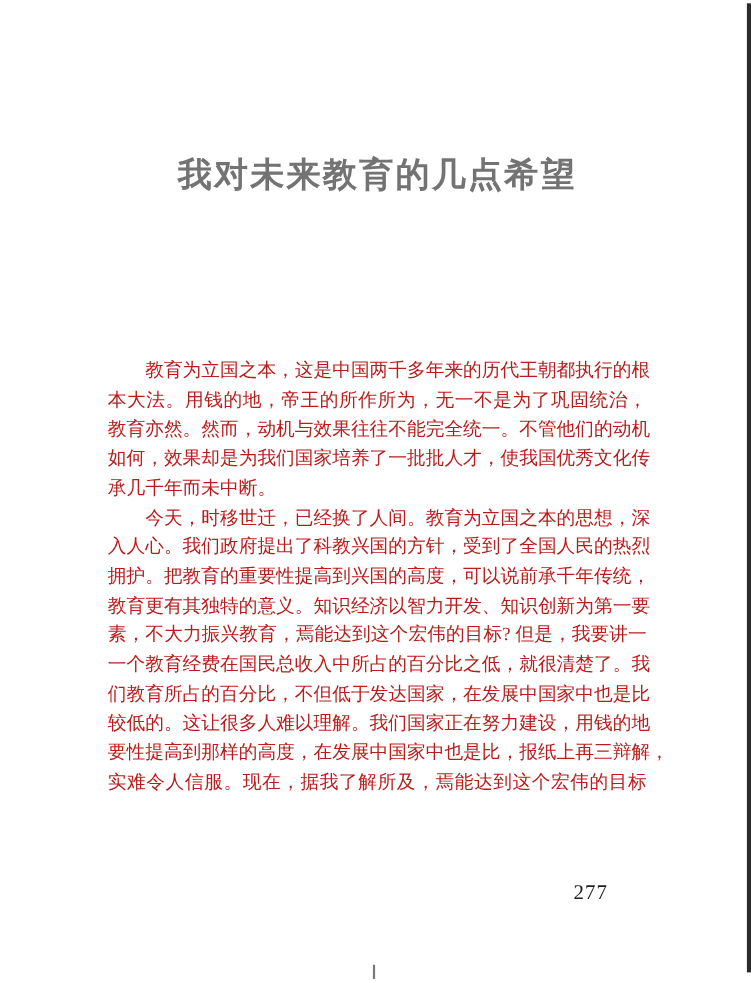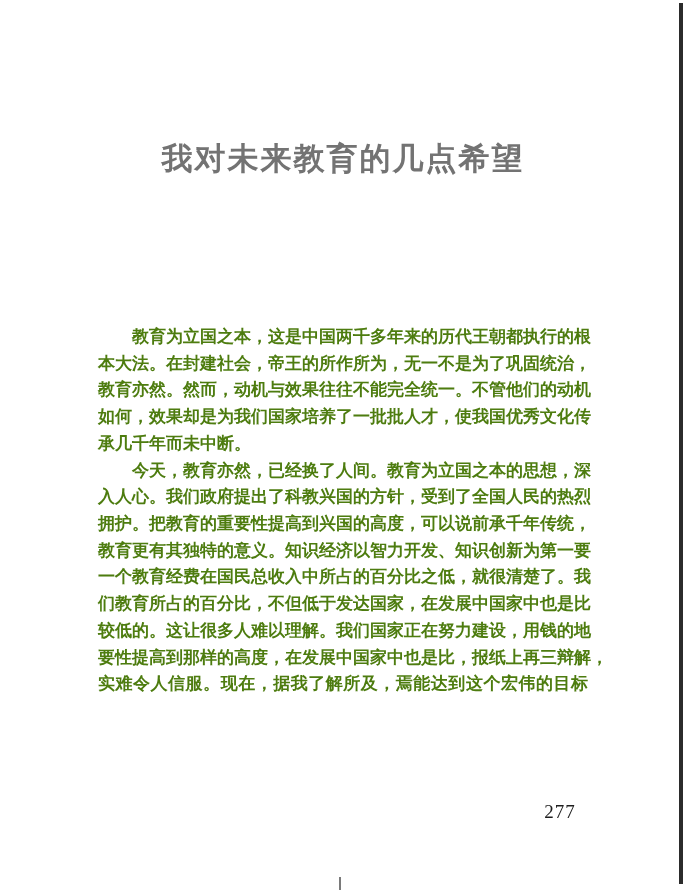--- a/index.html
+++ b/index.html
@@ -59,60 +59,60 @@
     top: 324px;
     width: 490px;
   }
   .text-line {
     height: 26.72px;
     line-height: 26.72px;
     font-size: 17px;
     text-align: justify;
     text-align-last: justify;
     white-space: nowrap;
-    color: #4d7c0f;
-    font-weight: bold;
+    color: #b91c1c;
   }
   .text-line.indent { text-indent: 2em; }
   .text-line.para-end {
     text-align-last: left;
     text-align: right;
   }
   .page-number {
     position: absolute;
     top: 801px;
-    left: 530px;
+    left: 507px;
     width: 60px;
     text-align: center;
     font-size: 19px;
     letter-spacing: 1px;
     color: #1d1d1d;
   }
 </style>
 </head>
 <body>
 
 <div class="page">
 
   <div class="scan-edge"></div>
   <div class="scan-speck"></div>
   <div class="scan-tick"></div>
 
   <div class="doc-title">我对未来教育的几点希望</div>
 
   <div class="body-block">
     <div class="text-line indent">教育为立国之本，这是中国两千多年来的历代王朝都执行的根</div>
-    <div class="text-line">本大法。在封建社会，帝王的所作所为，无一不是为了巩固统治，</div>
+    <div class="text-line">本大法。用钱的地，帝王的所作所为，无一不是为了巩固统治，</div>
     <div class="text-line">教育亦然。然而，动机与效果往往不能完全统一。不管他们的动机</div>
     <div class="text-line">如何，效果却是为我们国家培养了一批批人才，使我国优秀文化传</div>
     <div class="text-line para-end">承几千年而未中断。</div>
-    <div class="text-line indent">今天，教育亦然，已经换了人间。教育为立国之本的思想，深</div>
+    <div class="text-line indent">今天，时移世迁，已经换了人间。教育为立国之本的思想，深</div>
     <div class="text-line">入人心。我们政府提出了科教兴国的方针，受到了全国人民的热烈</div>
     <div class="text-line">拥护。把教育的重要性提高到兴国的高度，可以说前承千年传统，</div>
     <div class="text-line">教育更有其独特的意义。知识经济以智力开发、知识创新为第一要</div>
+    <div class="text-line">素，不大力振兴教育，焉能达到这个宏伟的目标? 但是，我要讲一</div>
     <div class="text-line">一个教育经费在国民总收入中所占的百分比之低，就很清楚了。我</div>
     <div class="text-line">们教育所占的百分比，不但低于发达国家，在发展中国家中也是比</div>
     <div class="text-line">较低的。这让很多人难以理解。我们国家正在努力建设，用钱的地</div>
     <div class="text-line">要性提高到那样的高度，在发展中国家中也是比，报纸上再三辩解，</div>
     <div class="text-line">实难令人信服。现在，据我了解所及，焉能达到这个宏伟的目标</div>
   </div>
 
   <div class="page-number">277</div>
 
 </div>

